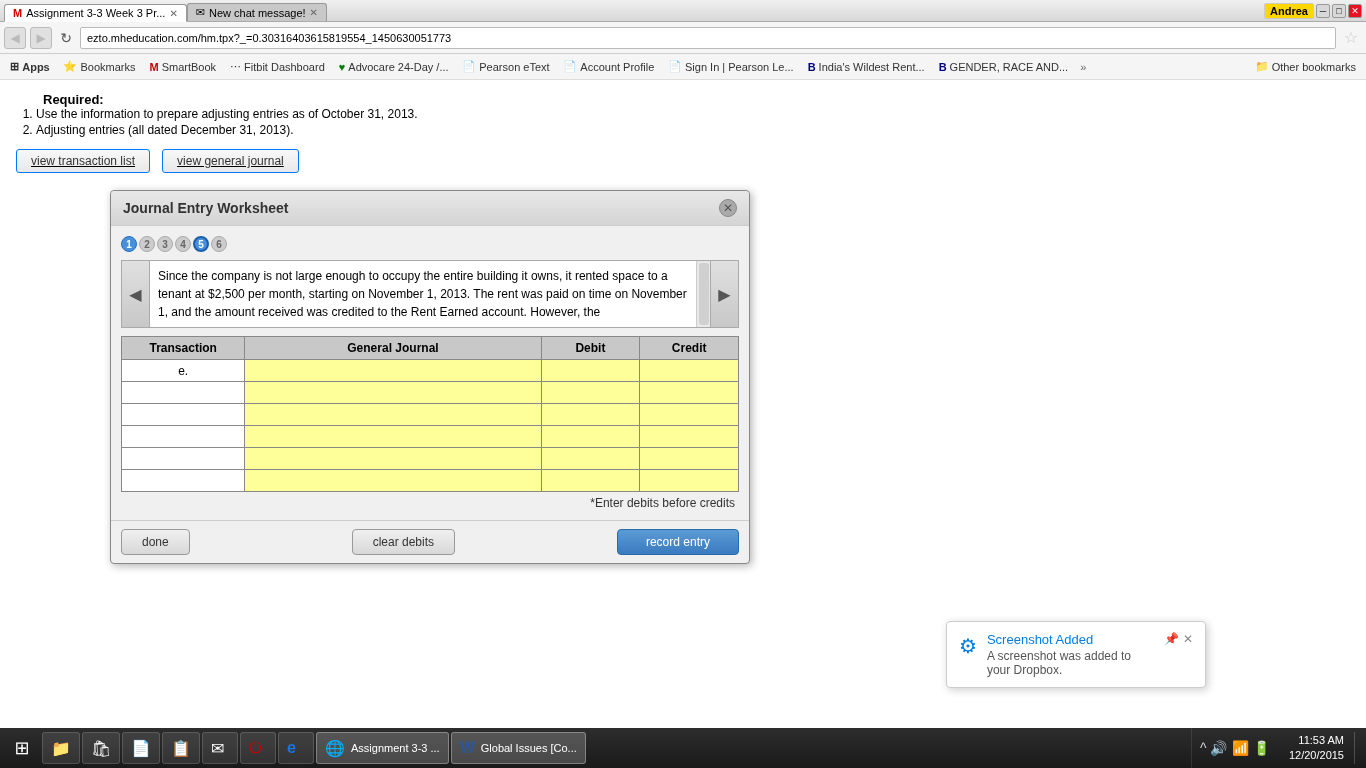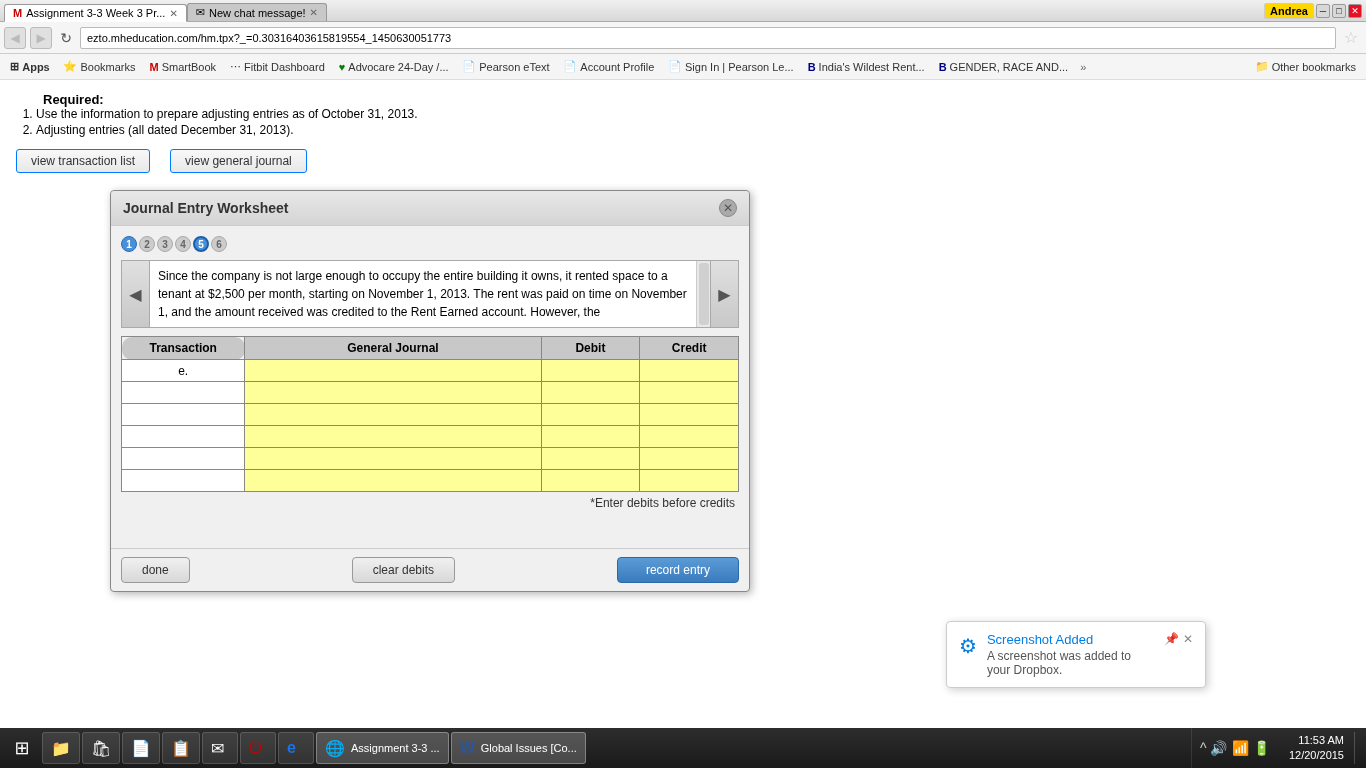--- a/index.html
+++ b/index.html
@@ -149,22 +149,23 @@
     }
     .instructions {
       font-size: 12px;
       margin-bottom: 4px;
     }
     .instructions ol { padding-left: 20px; }
     .instructions li { margin-bottom: 2px; }
 
     .action-buttons {
       display: flex;
-      gap: 20px;
+      gap: 12px;
       margin: 12px 0;
+      text-decoration: underline;
     }
     .action-btn {
       padding: 4px 14px;
       border: 1px solid #007bff;
       border-radius: 3px;
       background: linear-gradient(to bottom, #f8f8f8, #e8e8e8);
       color: #333;
       font-size: 12px;
       cursor: pointer;
     }
@@ -276,21 +277,21 @@
       margin-bottom: 4px;
     }
     .journal-table th {
       background: #c8c8c8;
       border: 1px solid #888;
       padding: 4px 6px;
       font-size: 12px;
       font-weight: bold;
       text-align: center;
     }
-    .journal-table th.transaction-col { width: 100px; border-radius: 10px; }
+    .journal-table th.transaction-col { width: 100px; }
     .journal-table th.general-journal-col { width: 240px; }
     .journal-table th.debit-col { width: 80px; }
     .journal-table th.credit-col { width: 80px; }
     .journal-table td {
       border: 1px solid #888;
       height: 22px;
       padding: 0;
     }
     .journal-table td.transaction-cell {
       text-align: center;
@@ -318,21 +319,20 @@
       padding-right: 4px;
     }
 
     
     .modal-footer {
       display: flex;
       justify-content: space-between;
       padding: 8px 10px;
       border-top: 1px solid #ccc;
       align-items: center;
-      margin-top: 28px;
     }
     .footer-btn {
       padding: 5px 20px;
       border: 1px solid #999;
       border-radius: 4px;
       font-size: 12px;
       cursor: pointer;
     }
     .footer-btn.done {
       background: linear-gradient(to bottom, #f0f0f0, #d8d8d8);

